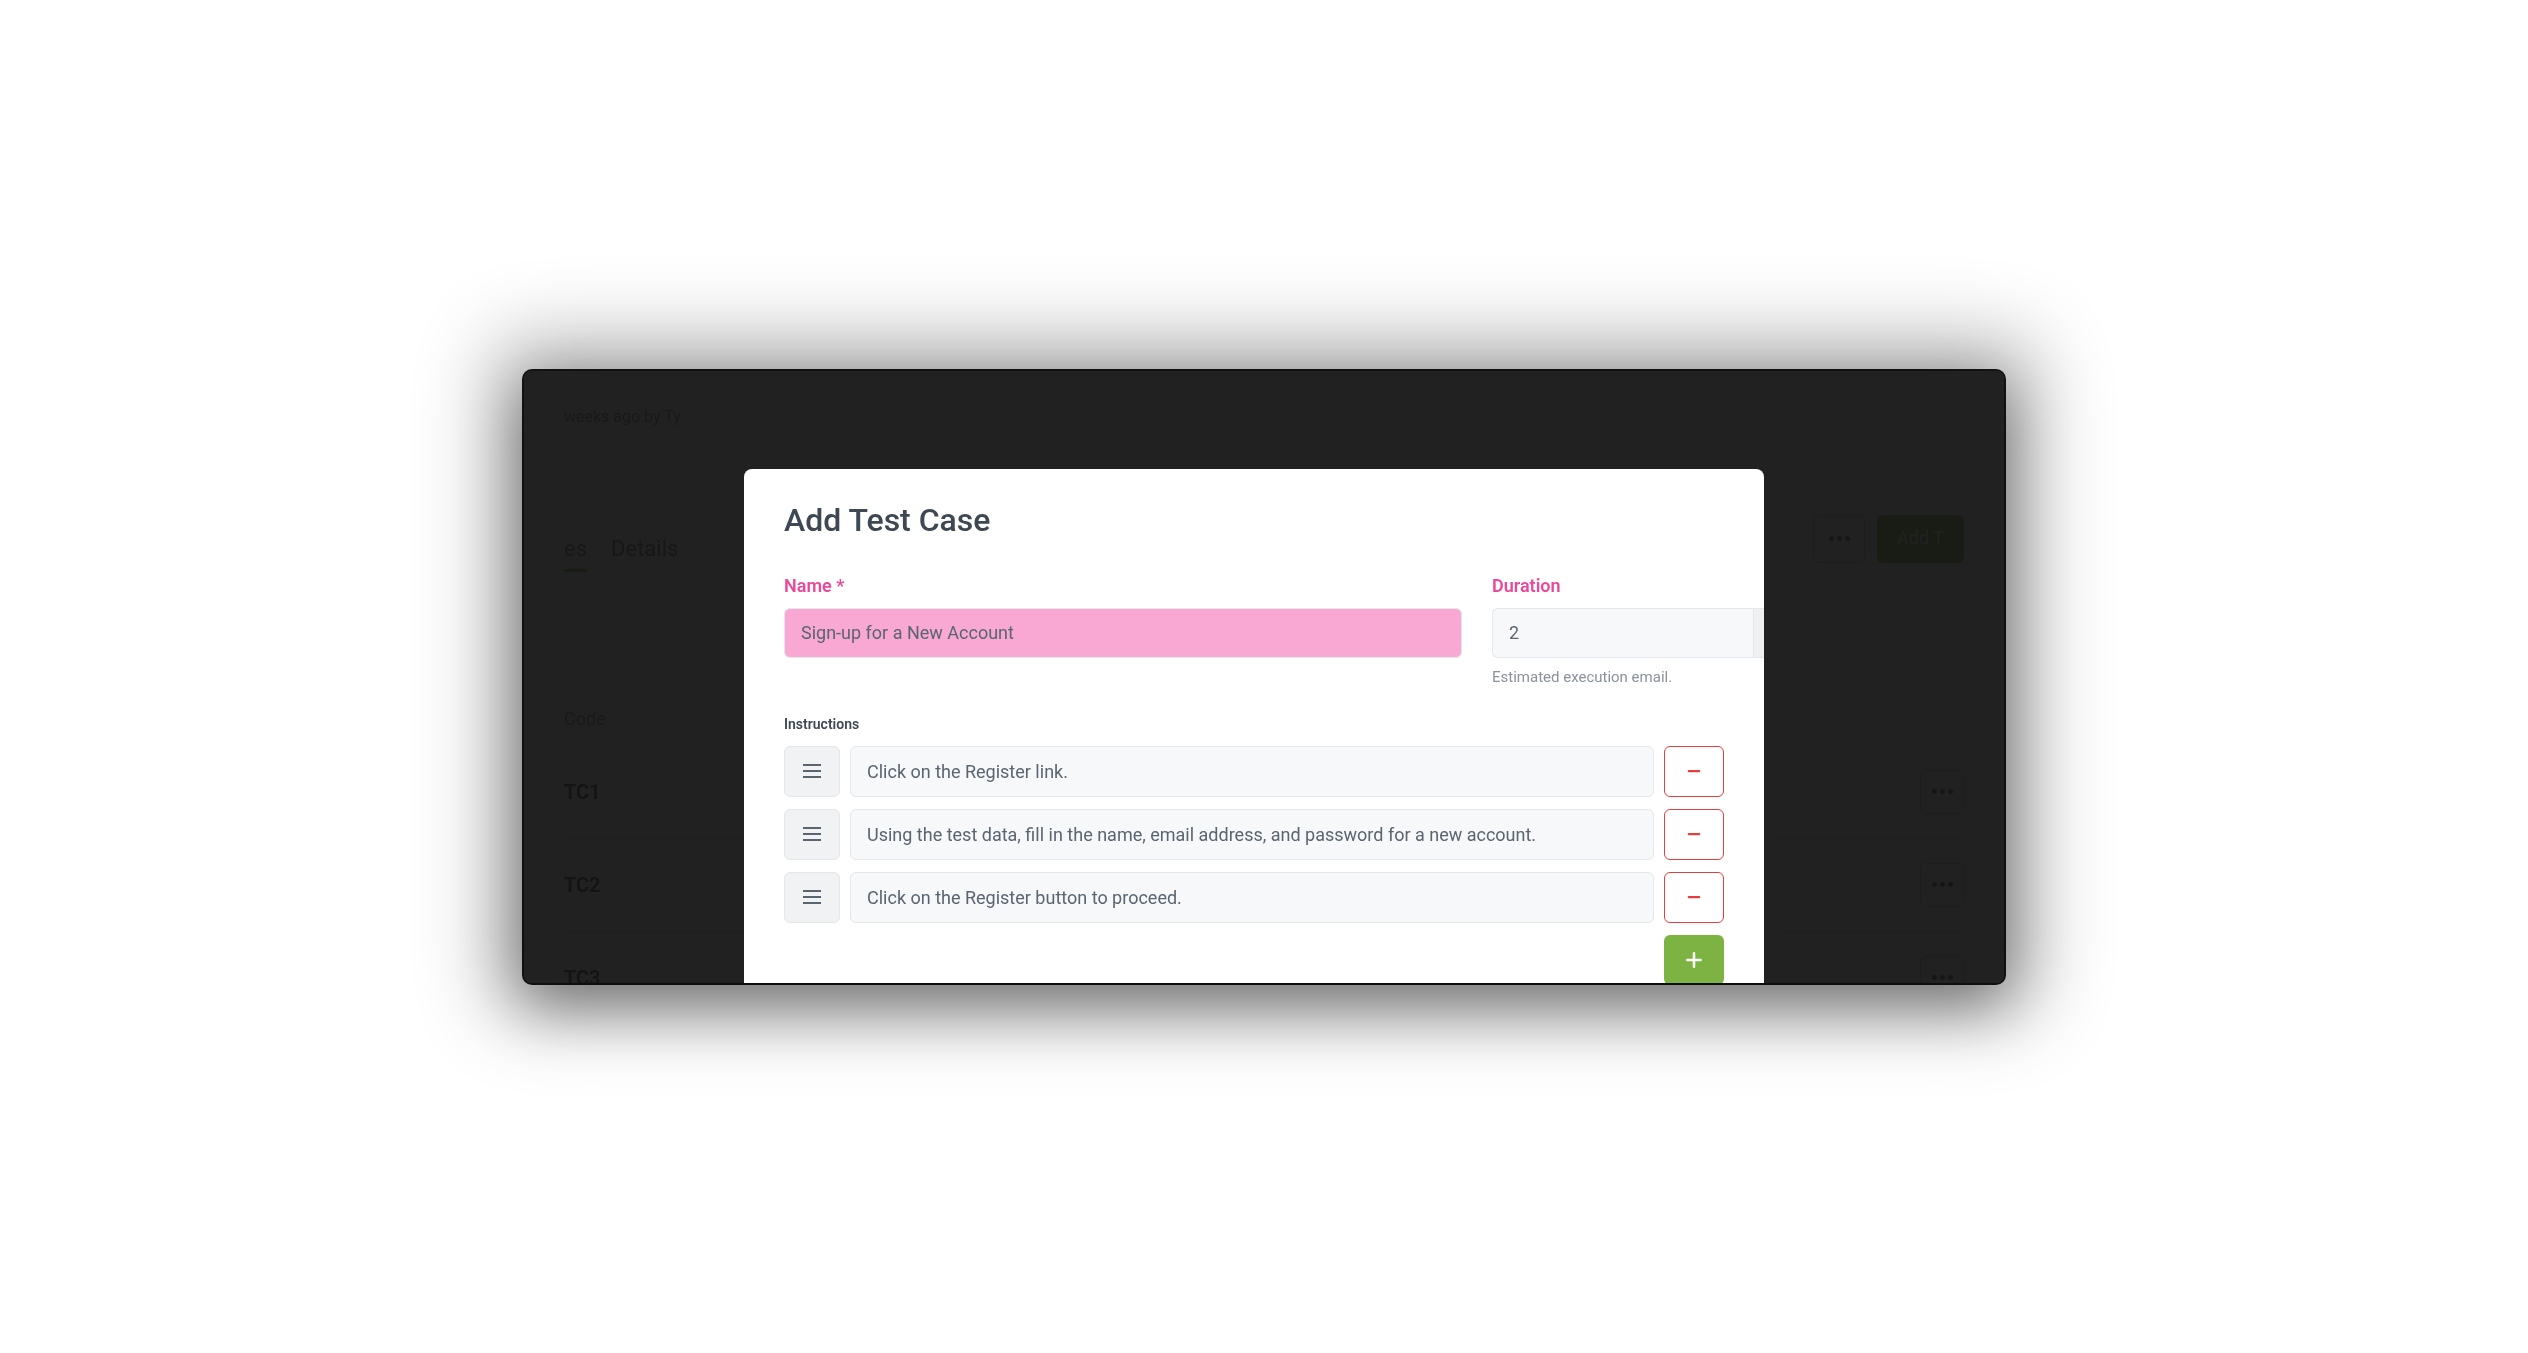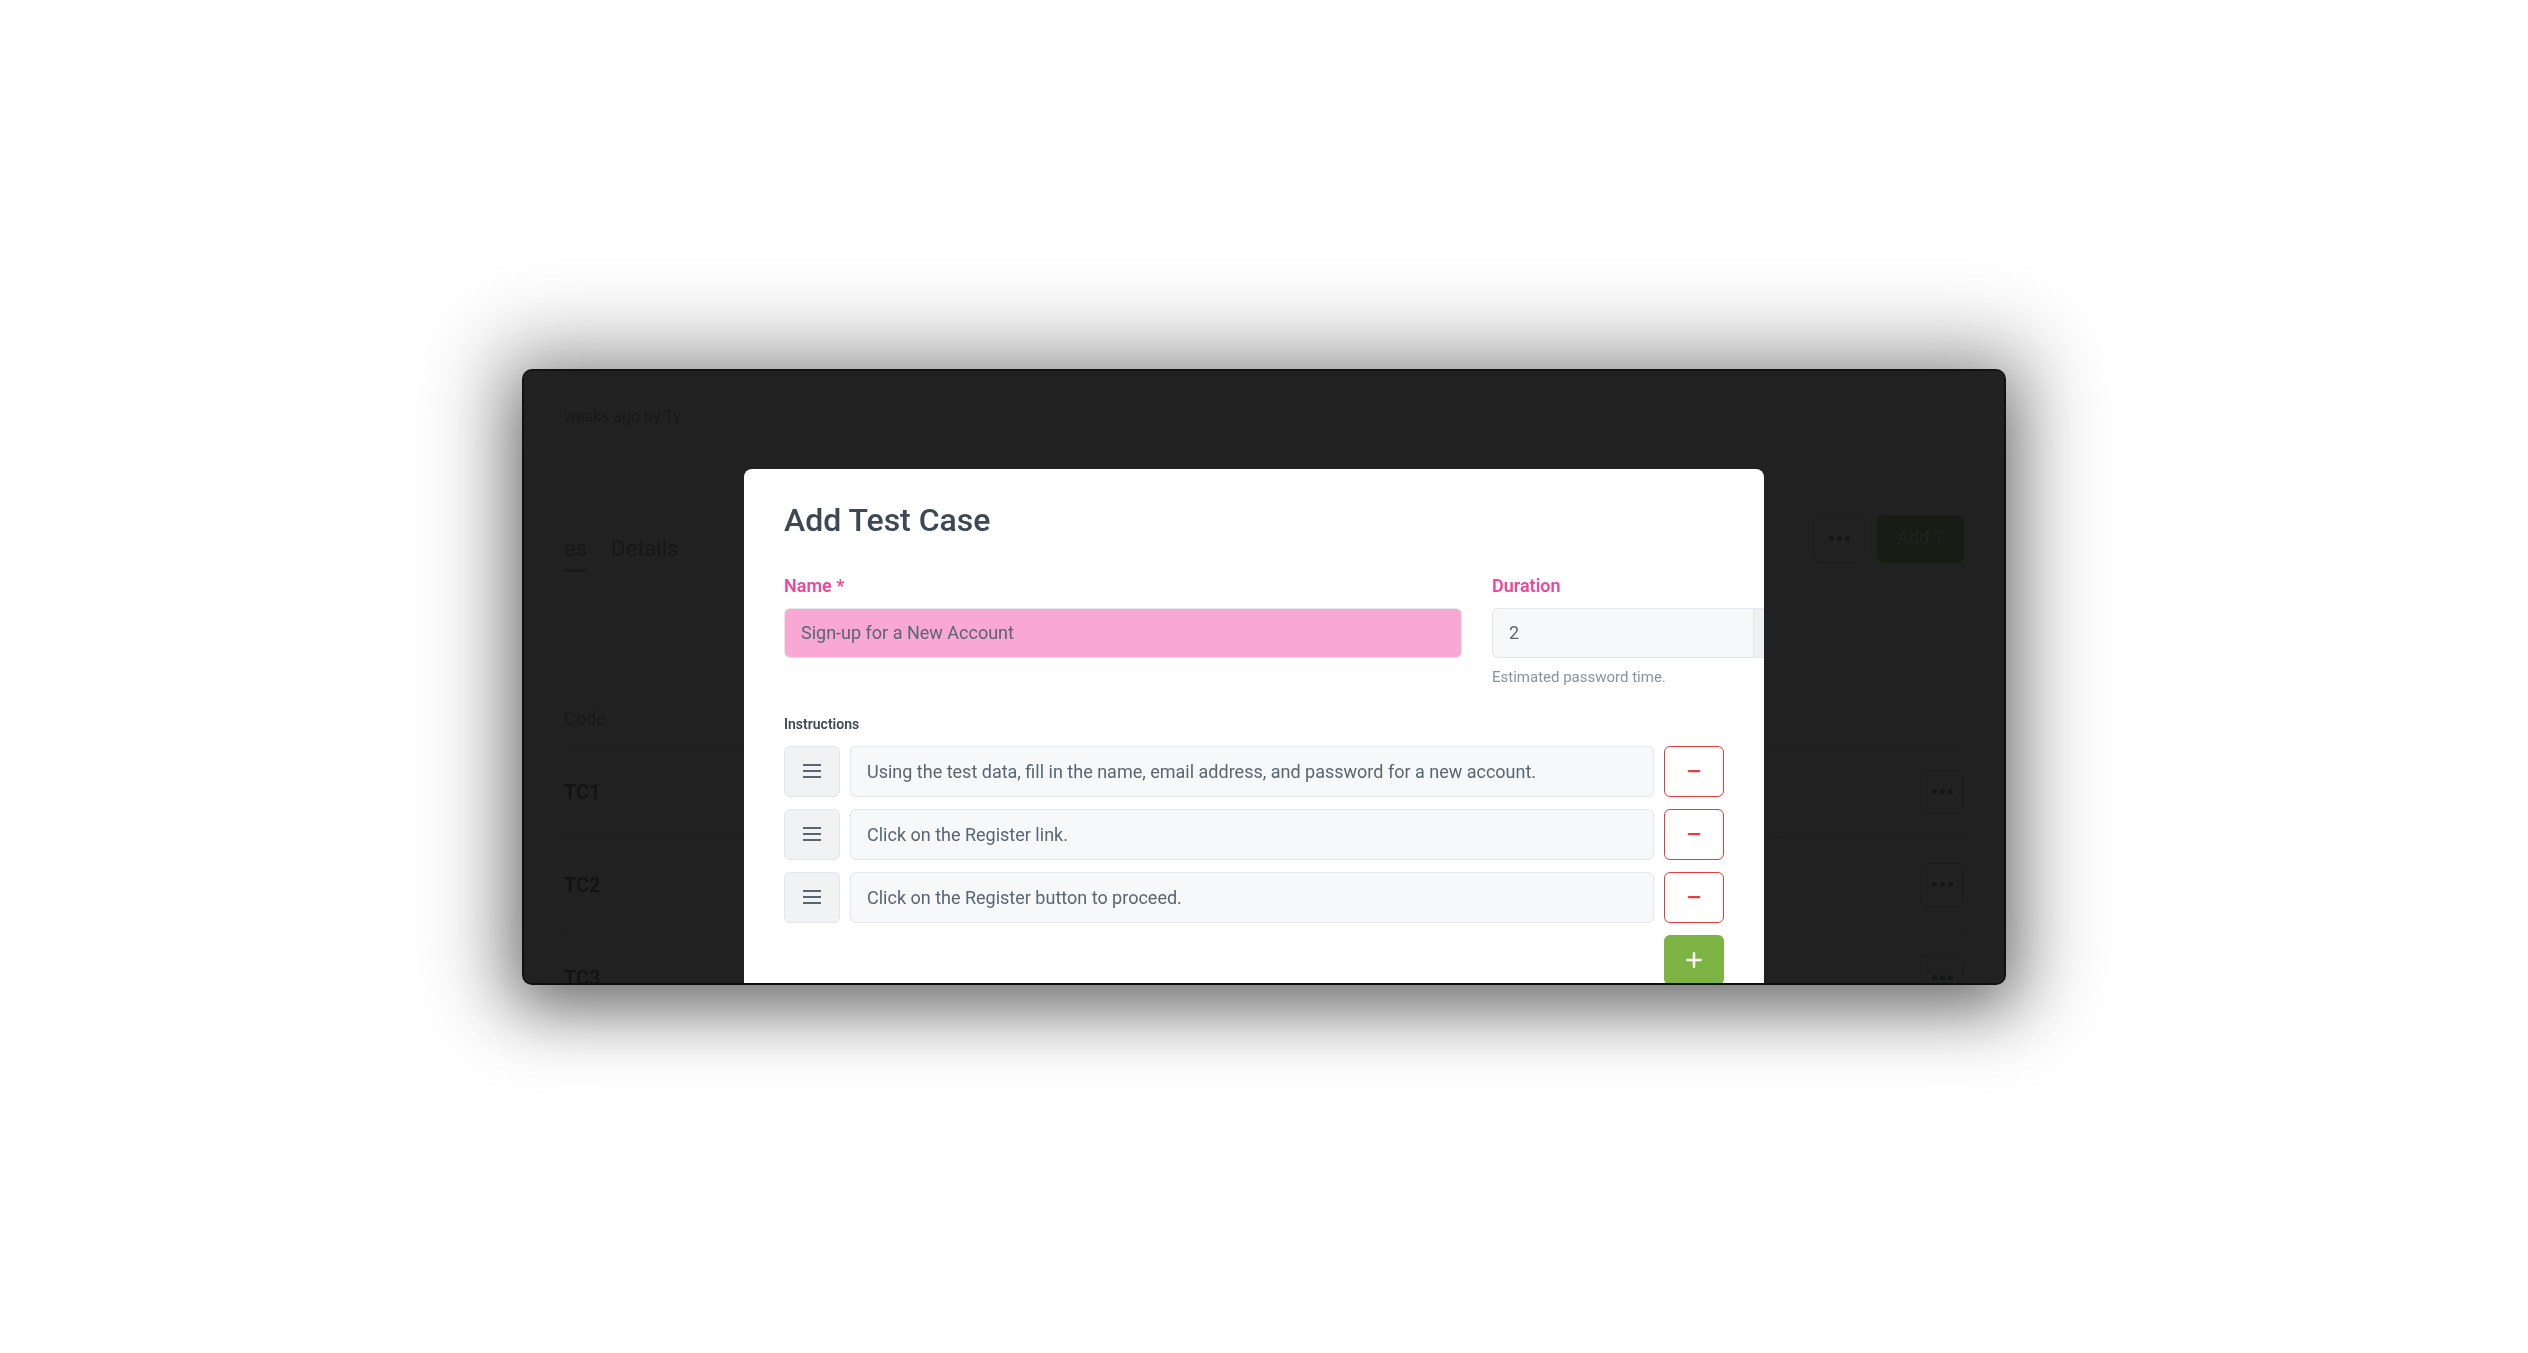--- a/index.html
+++ b/index.html
@@ -257,27 +257,42 @@
       </div>
       <div class="field-duration">
         <label class="field-label">Duration</label>
         <div class="duration-group">
           <input class="duration-input" value="2" style="">
           <div class="duration-unit">
             
             
           </div>
         </div>
-        <div class="help-text">Estimated password time.</div>
+        <div class="help-text">Estimated execution email.</div>
       </div>
     </div>
 
     <div class="instructions-label">Instructions</div>
 
     <div id="instructions-list">
+        <div class="instruction-row">
+          <div class="drag-handle">
+            <div class="drag-lines">
+              <span></span>
+              <span></span>
+              <span></span>
+            </div>
+          </div>
+          <input class="instruction-input" value="Click on the Register link." style="">
+          <button class="remove-btn">
+            <svg viewBox="0 0 24 24">
+              <path d="M5 12h14" stroke="#e53e3e" stroke-width="3" stroke-linecap="round"></path>
+            </svg>
+          </button>
+        </div>
         <div class="instruction-row">
           <div class="drag-handle">
             <div class="drag-lines">
               <span></span>
               <span></span>
               <span></span>
             </div>
           </div>
           <input class="instruction-input" value="Using the test data, fill in the name, email address, and password for a new account." style="">
           <button class="remove-btn">
@@ -287,35 +302,20 @@
           </button>
         </div>
         <div class="instruction-row">
           <div class="drag-handle">
             <div class="drag-lines">
               <span></span>
               <span></span>
               <span></span>
             </div>
           </div>
-          <input class="instruction-input" value="Click on the Register link." style="">
-          <button class="remove-btn">
-            <svg viewBox="0 0 24 24">
-              <path d="M5 12h14" stroke="#e53e3e" stroke-width="3" stroke-linecap="round"></path>
-            </svg>
-          </button>
-        </div>
-        <div class="instruction-row">
-          <div class="drag-handle">
-            <div class="drag-lines">
-              <span></span>
-              <span></span>
-              <span></span>
-            </div>
-          </div>
           <input class="instruction-input" value="Click on the Register button to proceed." style="">
           <button class="remove-btn">
             <svg viewBox="0 0 24 24">
               <path d="M5 12h14" stroke="#e53e3e" stroke-width="3" stroke-linecap="round"></path>
             </svg>
           </button>
         </div>
       </div>
 
     <div class="add-row">

